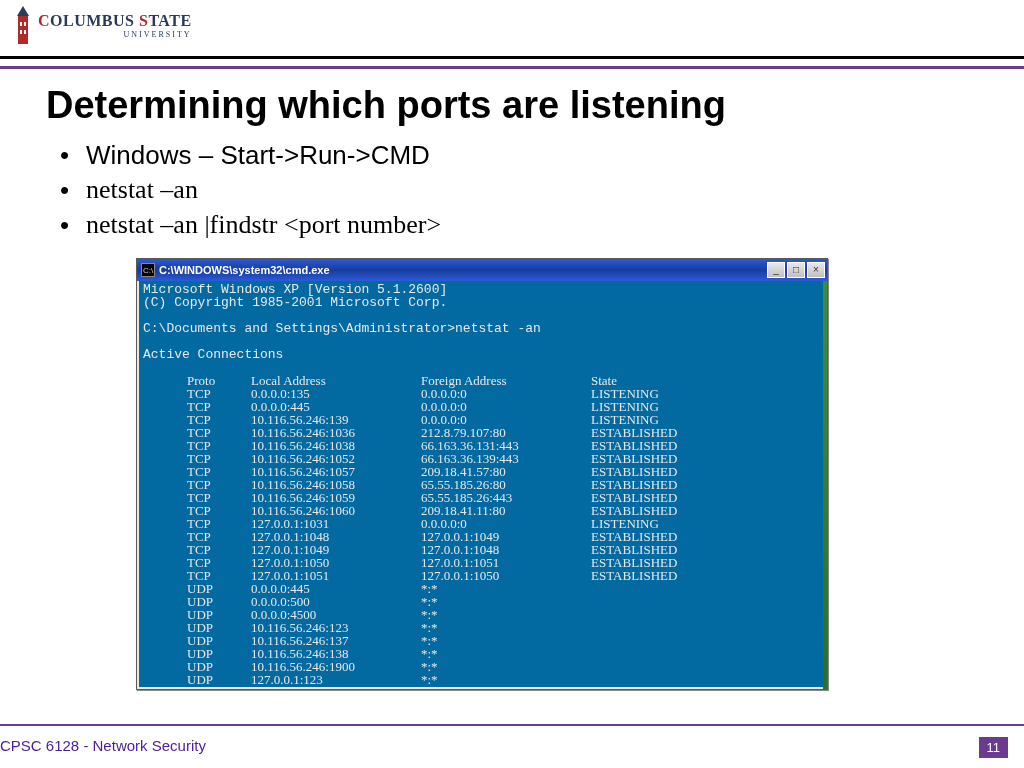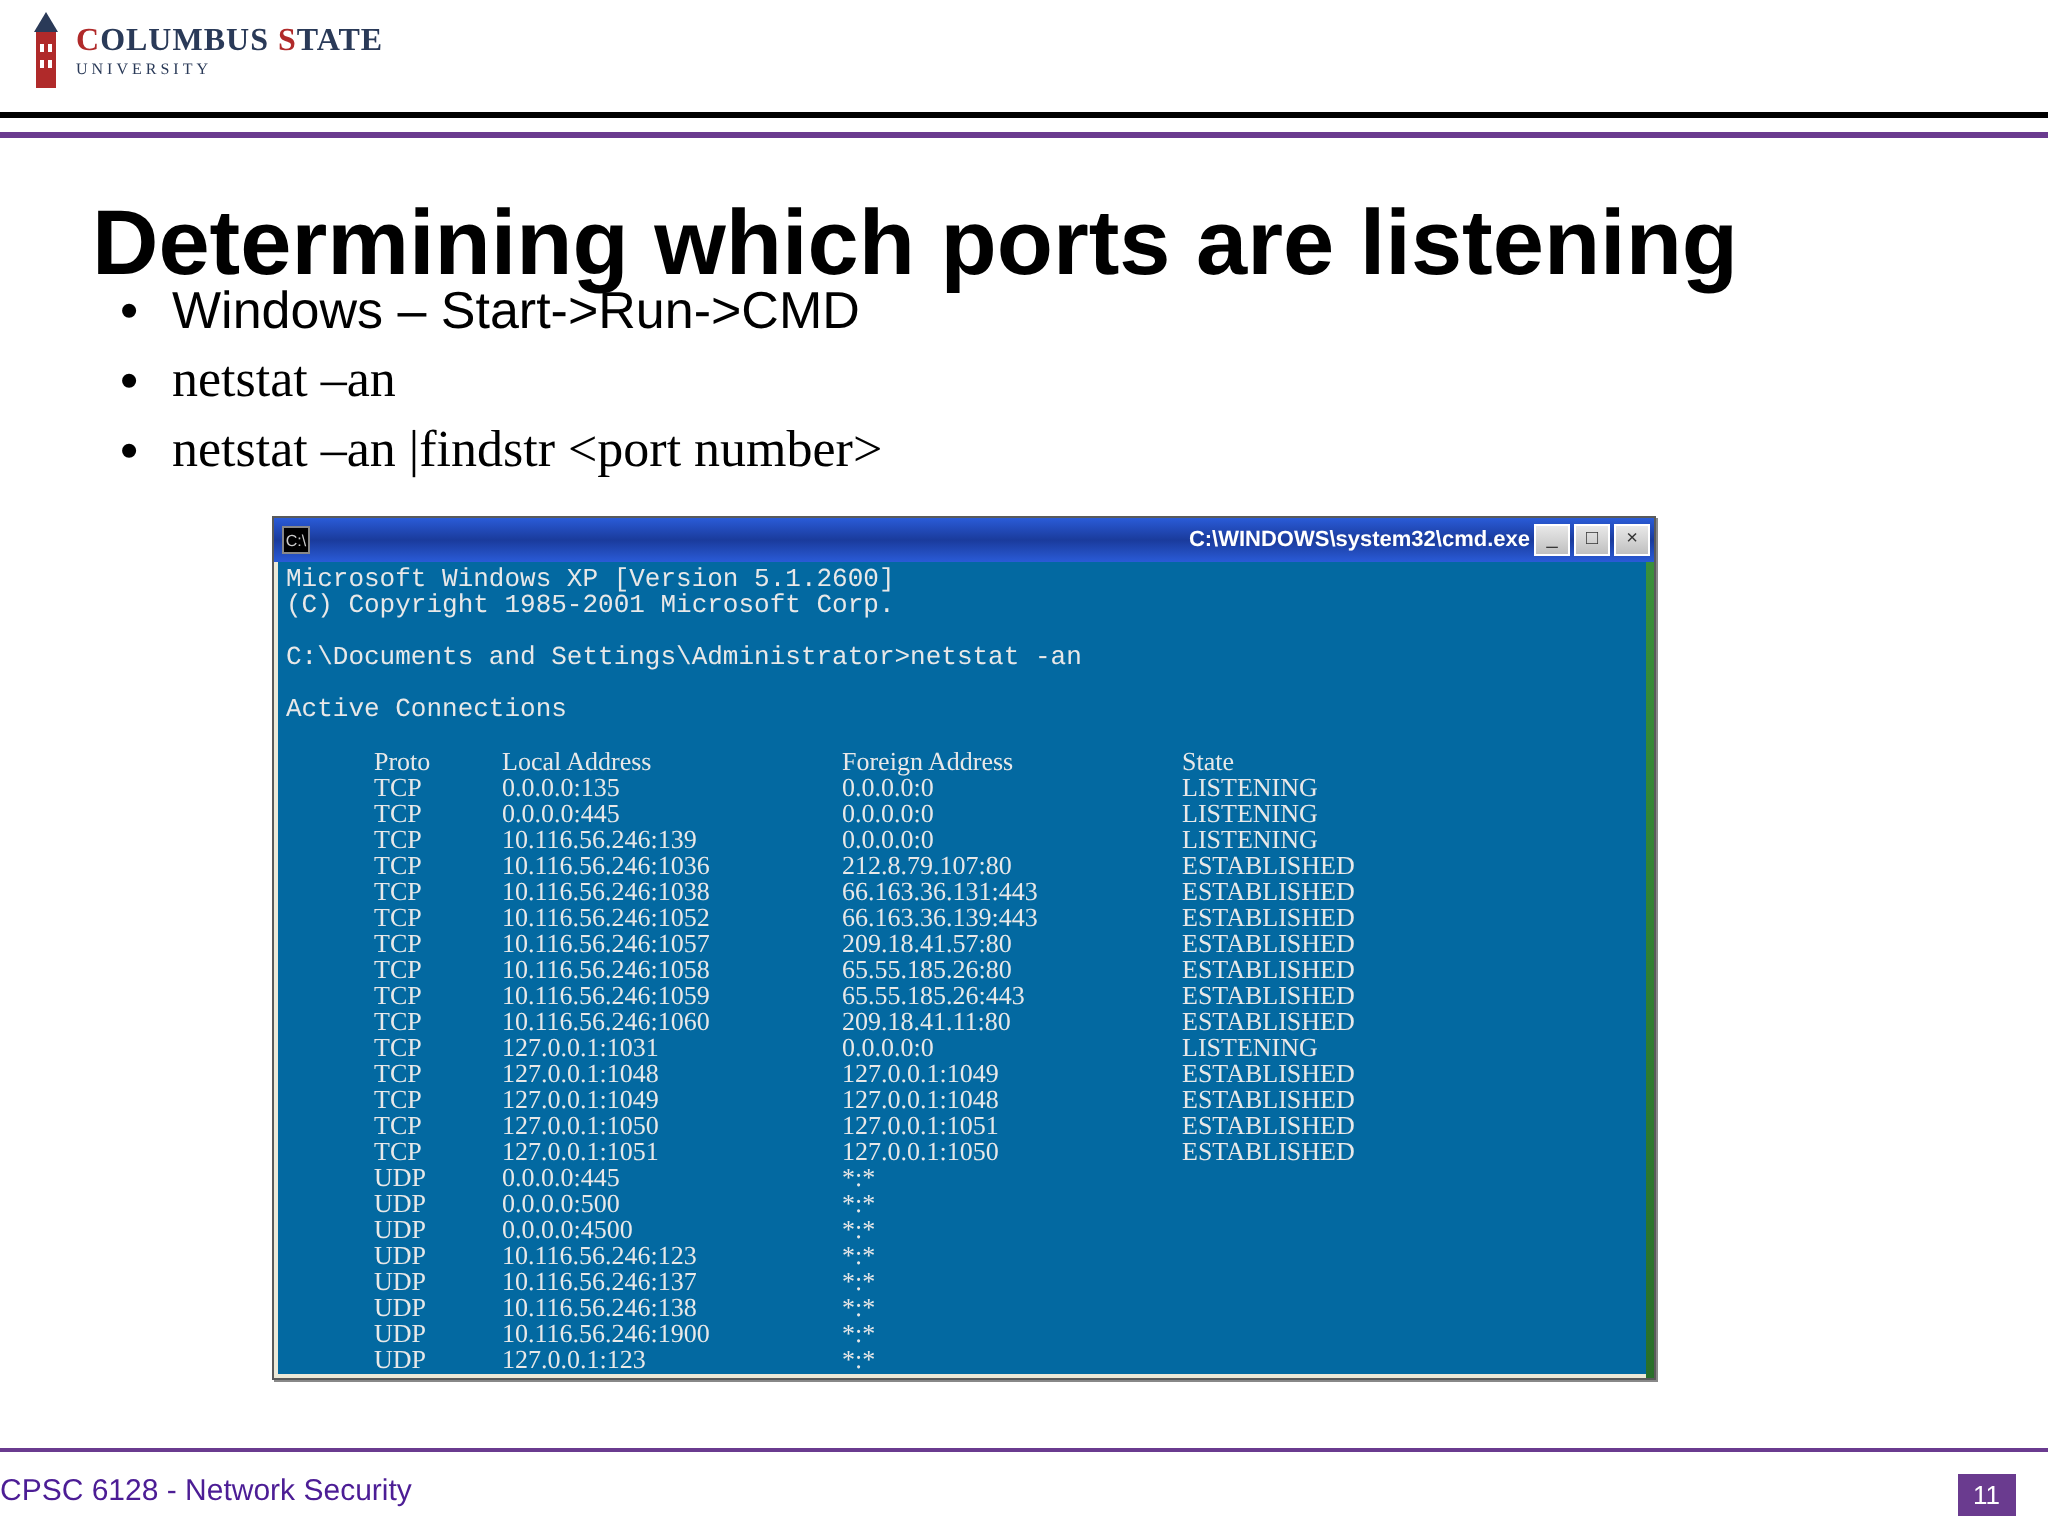--- a/index.html
+++ b/index.html
@@ -7,37 +7,37 @@
   .slide { position: relative; width: 1024px; height: 768px; }
 
   .header-bar { position: absolute; top: 0; left: 0; right: 0; height: 64px; }
   .logo-area { position: absolute; top: 6px; left: 14px; display: flex; align-items: center; gap: 6px; }
   .logo-tower { width: 18px; height: 40px; position: relative; }
   .logo-tower svg { display: block; }
   .logo-text { display: flex; flex-direction: column; line-height: 1; }
   .logo-line1 { font-family: Georgia, 'Times New Roman', serif; font-size: 16px; letter-spacing: 0.5px; }
   .logo-line1 .cs-c { color: #b02a2a; font-weight: bold; }
   .logo-line1 .cs-rest { color: #2a3a58; font-weight: bold; }
-  .logo-line2 { font-family: Georgia, serif; font-size: 8px; letter-spacing: 2px; color: #2a3a58; text-align: left; margin-top: 2px; }
+  .logo-line2 { font-family: Georgia, serif; font-size: 8px; letter-spacing: 2px; color: #2a3a58; text-align: right; margin-top: 2px; }
 
   .rule1 { position: absolute; top: 56px; left: 0; right: 0; height: 3px; background: #000; }
   .rule2 { position: absolute; top: 66px; left: 0; right: 0; height: 3px; background: #6a3b8f; }
 
-  .title { position: absolute; top: 94px; left: 46px; font-size: 46px; font-weight: bold; color: #000; font-family: Arial, sans-serif; }
+  .title { position: absolute; top: 84px; left: 46px; font-size: 38px; font-weight: bold; color: #000; font-family: Arial, sans-serif; }
 
   .bullets { position: absolute; top: 140px; left: 60px; right: 40px; }
   .bullets li { list-style: none; font-size: 26px; color: #000; margin-bottom: 4px; display: flex; align-items: flex-start; }
   .bullets li .dot { width: 26px; flex: 0 0 26px; color: #000; font-size: 26px; line-height: 1.2; }
   .bullets li .txt { flex: 1; }
   .mono { font-family: Liberation Serif, serif; font-size: 26px; }
 
   .cmd-window { position: absolute; top: 258px; left: 136px; width: 692px; height: 432px; border: 1px solid #5a5a5a; background: #ece9d8; box-shadow: 1px 1px 0 #888; }
   .cmd-titlebar { height: 22px; background: linear-gradient(to bottom, #2a5bd7 0%, #1a3b9c 50%, #2a5bd7 100%); display: flex; align-items: center; padding: 0 2px 0 4px; color: #fff; font-size: 11px; font-family: Tahoma, sans-serif; }
   .cmd-titlebar .tb-icon { width: 14px; height: 14px; background: #000; border: 1px solid #888; margin-right: 4px; display:flex; align-items:center; justify-content:center; font-size:8px; color:#ccc;}
-  .cmd-titlebar .tb-title { flex: 1; font-weight: bold; text-align: right; }
+  .cmd-titlebar .tb-title { flex: 1; font-weight: bold; }
   .cmd-titlebar .tb-btn { width: 18px; height: 16px; background: linear-gradient(#e8e8e8,#c0c0c0); border: 1px solid #fff; margin-left: 2px; font-size: 10px; line-height:14px; text-align:center; color:#333; font-family: Tahoma,sans-serif;}
   .cmd-body { position: absolute; top: 22px; left: 2px; right: 2px; bottom: 2px; background: #0369a1; color: #e8e8e8; font-family: 'Lucida Console', 'Courier New', monospace; font-size: 13px; line-height: 13px; padding: 2px 4px; overflow: hidden; white-space: pre; }
   .cmd-body .row { display: grid; grid-template-columns: 64px 170px 170px auto; }
   .cmd-body .hdr { display: grid; grid-template-columns: 64px 170px 170px auto; }
   .cmd-body .indent { padding-left: 44px; font-family: Liberation Serif, serif; }
 
   .desktop-strip { position: absolute; right: 0; top: 22px; bottom: 0; width: 4px; background: linear-gradient(#3a8f3a, #2a6f2a); }
 
   .footer-rule { position: absolute; bottom: 42px; left: 0; right: 0; height: 2px; background: #6a3b8f; }
   .footer-text { position: absolute; bottom: 14px; left: 0; right: 0; text-align: left; font-size: 15px; color: #4c1d95; }

